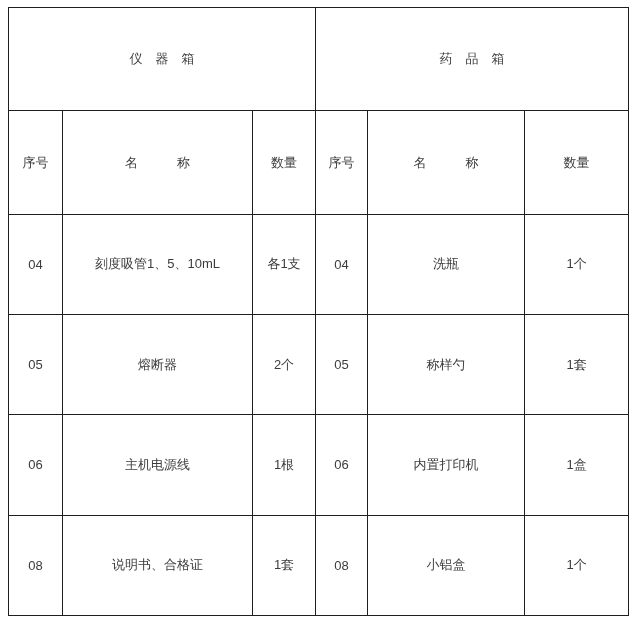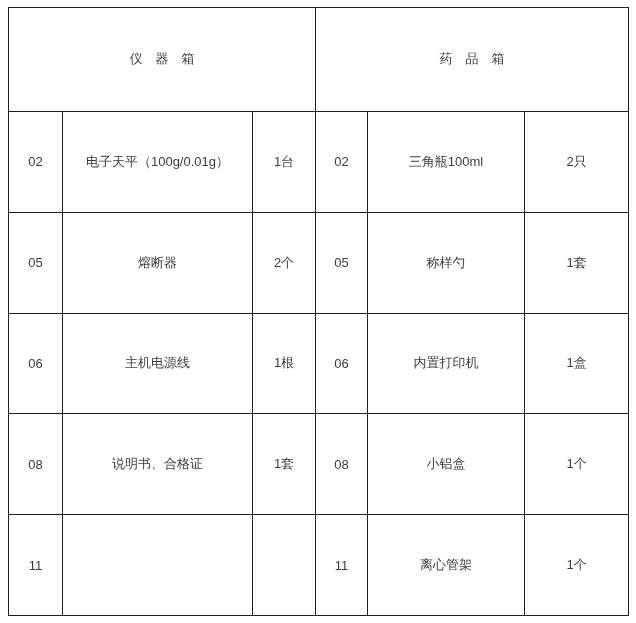--- a/index.html
+++ b/index.html
@@ -53,29 +53,37 @@
       <col style="width:63px">
       <col style="width:52px">
       <col style="width:157px">
       <col style="width:104px">
     </colgroup>
     <tbody>
       <tr class="title-row">
         <td colspan="3">仪　器　箱</td>
         <td colspan="3">药　品　箱</td>
       </tr>
+      <tr class="header-row">
+        <td>序号</td>
+        <td>名　　　称</td>
+        <td>数量</td>
+        <td>序号</td>
+        <td>名　　　称</td>
+        <td>数量</td>
+      </tr>
     </tbody>
     <tbody id="table-rows">
         <tr class="data-row">
-          <td>02</td>
-          <td>电子天平（100g/0.01g）</td>
-          <td>1台</td>
-          <td>02</td>
-          <td>三角瓶100ml</td>
-          <td>2只</td>
+          <td>04</td>
+          <td>刻度吸管1、5、10mL</td>
+          <td>各1支</td>
+          <td>04</td>
+          <td>洗瓶</td>
+          <td>1个</td>
         </tr>
         <tr class="data-row">
           <td>05</td>
           <td>熔断器</td>
           <td>2个</td>
           <td>05</td>
           <td>称样勺</td>
           <td>1套</td>
         </tr>
         <tr class="data-row">
@@ -87,23 +95,15 @@
           <td>1盒</td>
         </tr>
         <tr class="data-row">
           <td>08</td>
           <td>说明书、合格证</td>
           <td>1套</td>
           <td>08</td>
           <td>小铝盒</td>
           <td>1个</td>
         </tr>
-        <tr class="data-row">
-          <td>11</td>
-          <td></td>
-          <td></td>
-          <td>11</td>
-          <td>离心管架</td>
-          <td>1个</td>
-        </tr>
       </tbody>
   </table>
 </div>
 
 </body></html>

